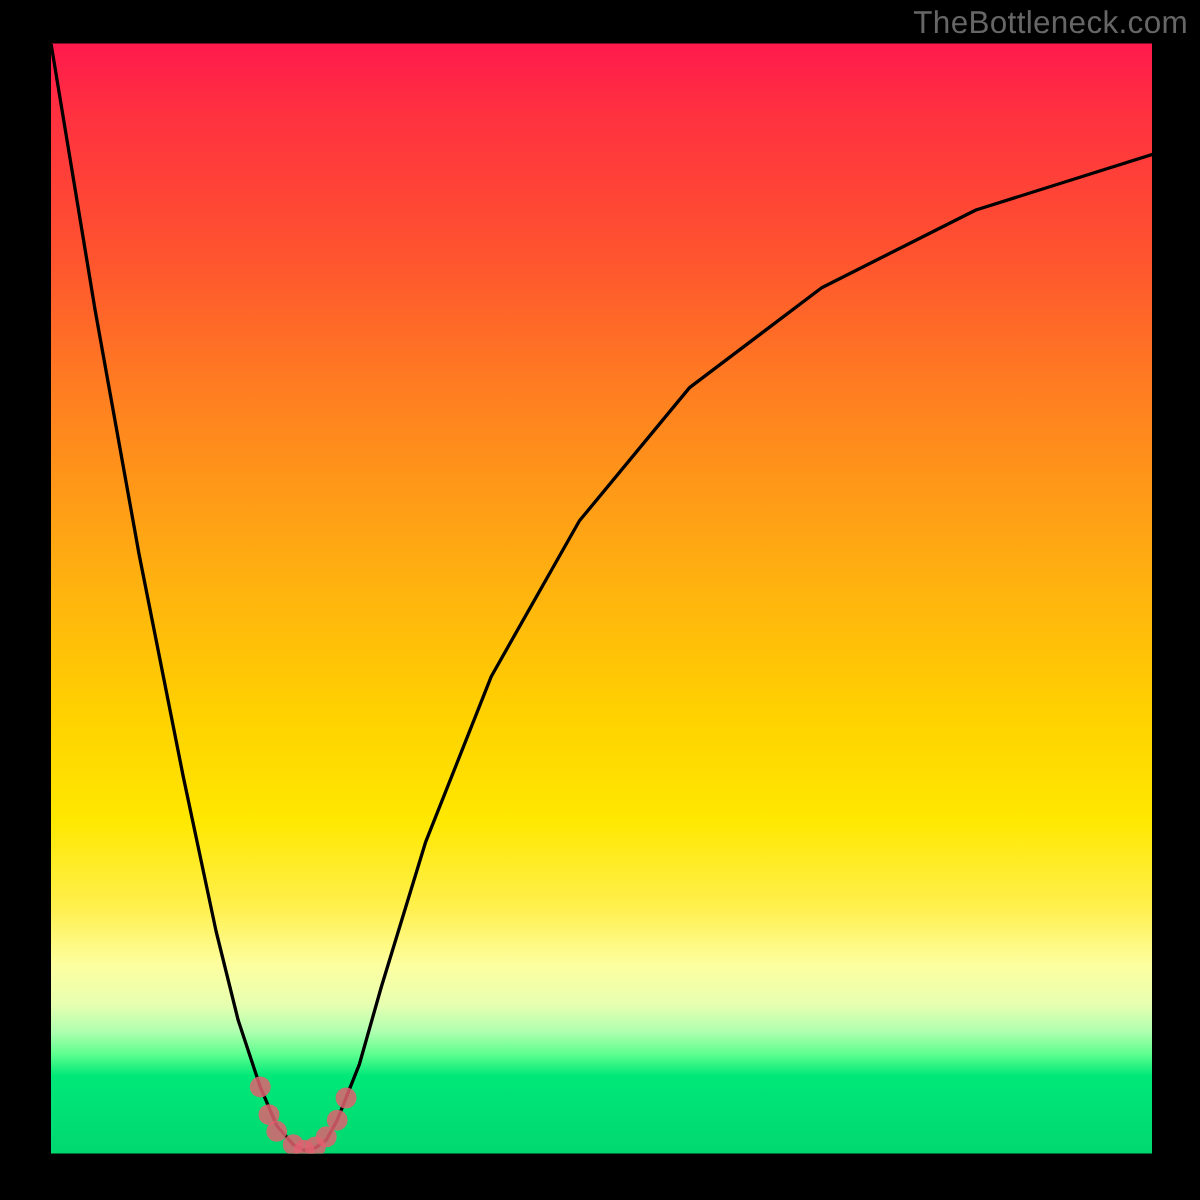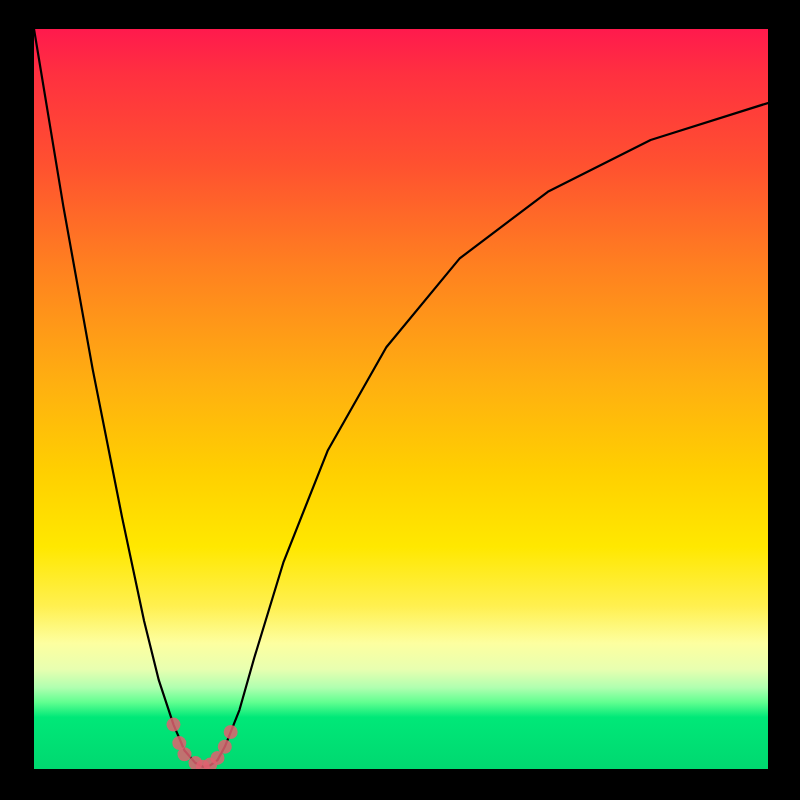--- a/index.html
+++ b/index.html
@@ -66,14 +66,15 @@
         <circle cx="150.5" cy="725.2" r="7" fill="#e06070" fill-opacity="0.85"></circle>
         <circle cx="161.5" cy="734.1" r="7" fill="#e06070" fill-opacity="0.85"></circle>
         <circle cx="168.8" cy="737.8" r="7" fill="#e06070" fill-opacity="0.85"></circle>
         <circle cx="176.2" cy="735.6" r="7" fill="#e06070" fill-opacity="0.85"></circle>
         <circle cx="183.5" cy="728.9" r="7" fill="#e06070" fill-opacity="0.85"></circle>
         <circle cx="190.8" cy="717.8" r="7" fill="#e06070" fill-opacity="0.85"></circle>
         <circle cx="196.7" cy="703.0" r="7" fill="#e06070" fill-opacity="0.85"></circle>
       </svg>
   </div>
 
+  <div class="watermark">TheBottleneck.com</div>
 
 </div>
 
 </body></html>

